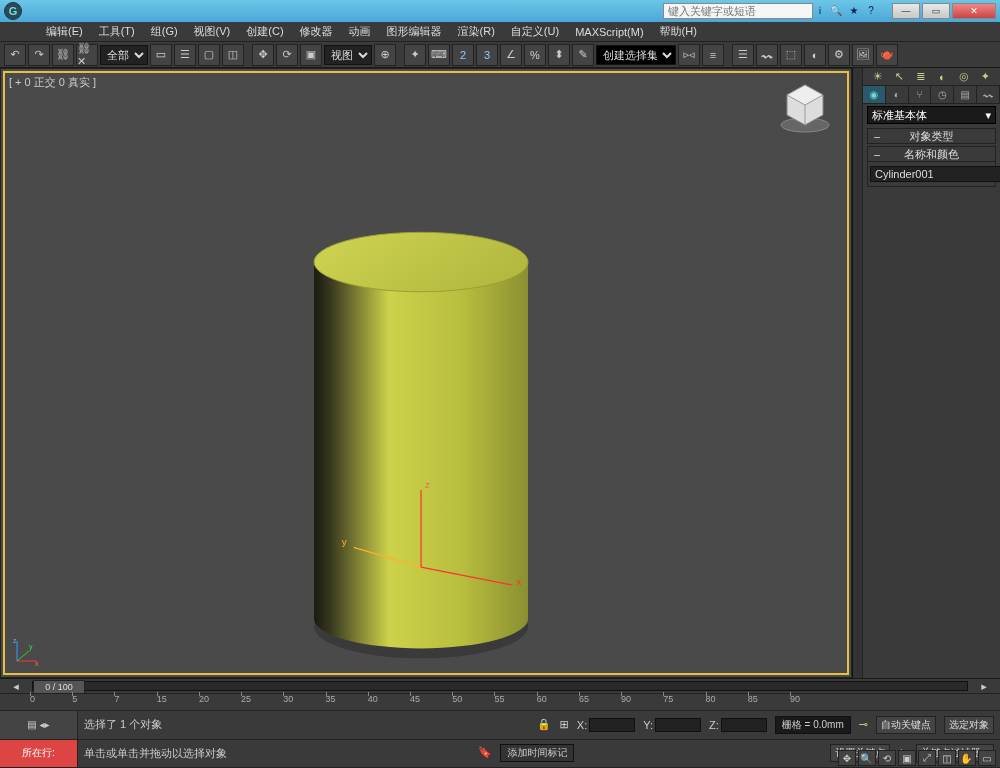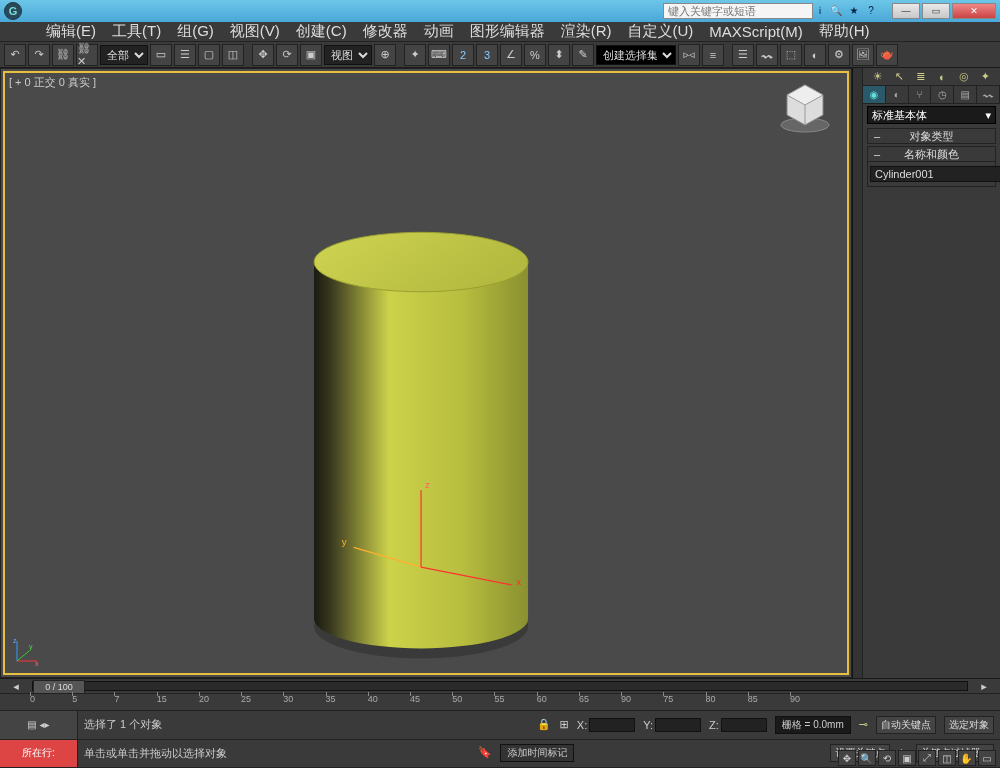--- a/index.html
+++ b/index.html
@@ -12,21 +12,21 @@
 .titlebar .search { margin-left: auto; display: flex; }
 .titlebar .search input { width: 150px; height: 16px; font-size: 11px; padding: 0 4px; border: 1px solid #888; background: #f5f5f5; }
 .titlebar .winbtns { display: flex; gap: 2px; margin-left: 8px; }
 .titlebar .winbtn { width: 28px; height: 16px; background: linear-gradient(#e8e8e8,#c8c8c8); border: 1px solid #888; display: flex; align-items: center; justify-content: center; font-size: 9px; color: #333; }
 .titlebar .winbtn.close { background: linear-gradient(#e88,#c44); color: #fff; width: 44px; }
 .titlebar .smallicons { display: flex; gap: 3px; margin-right: 6px; }
 .titlebar .smallicon { width: 14px; height: 14px; color: #024; display: flex; align-items: center; justify-content: center; font-size: 10px; }
 
 
 .menubar { height: 20px; background: #3a3a3a; display: flex; align-items: center; padding: 0 30px 0 38px; gap: 0; border-bottom: 1px solid #222; }
-.menubar .menuitem { padding: 2px 8px; color: #ddd; font-size: 15px; cursor: default; }
+.menubar .menuitem { padding: 2px 8px; color: #ddd; font-size: 11px; cursor: default; }
 
 
 .toolbar { height: 26px; background: #3a3a3a; display: flex; align-items: center; padding: 0 4px; gap: 2px; border-bottom: 1px solid #1a1a1a; }
 .tbtn { width: 22px; height: 22px; background: #444; border: 1px solid #222; display: inline-flex; align-items: center; justify-content: center; font-size: 11px; color: #ccc; }
 .tsep { width: 4px; }
 .tsel { height: 20px; background: #222; color: #ddd; border: 1px solid #111; font-size: 11px; padding: 0 2px; }
 .tsel.dark { background: #000000; width: 80px; }
 
 
 .main { display: flex; height: 610px; }

